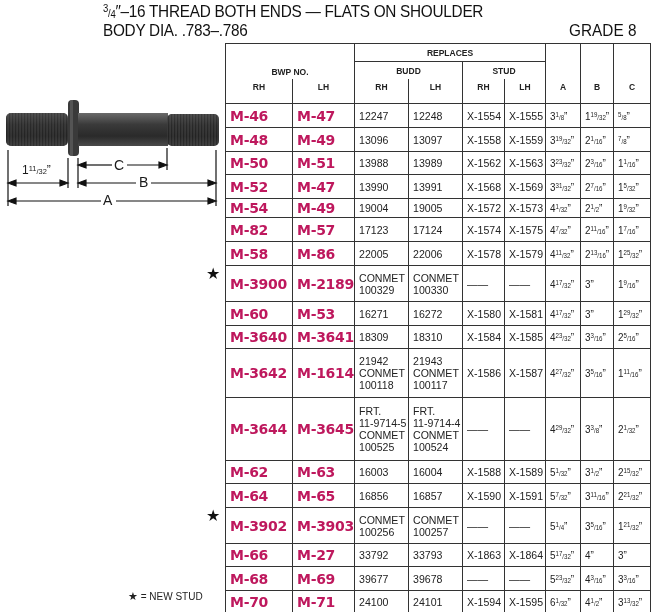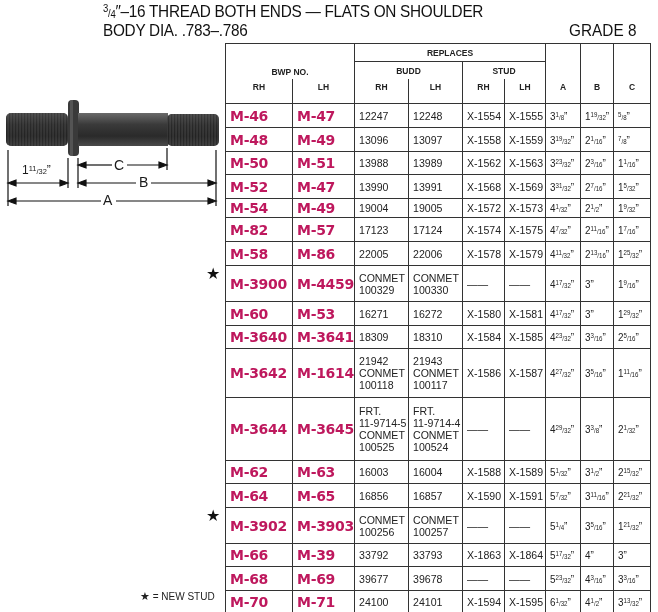--- a/index.html
+++ b/index.html
@@ -22,21 +22,21 @@
   table.spec tr.hrow3 th { height:13px; vertical-align:bottom; padding-bottom:11px; }
   td.bwp { font-family:"DejaVu Sans", sans-serif; font-weight:bold; font-size:14px; letter-spacing:-0.3px; color:#be185d; }
   td.rep { font-size:11.5px; color:#222; line-height:12px; transform-origin:left; }
   td.rep span { display:inline-block; transform:scaleX(0.92); transform-origin:left center; }
   td.dim { font-size:11px; color:#222; padding-left:3px; }
   td.dim span { display:inline-block; transform:scaleX(0.9); transform-origin:left center; }
   .multi { white-space:normal; }
   .multi div { white-space:nowrap; }
 
   .star { position:absolute; font-size:16px; color:#111; line-height:1; }
-  .legend { position:absolute; left:140px; top:590px; font-size:10px; color:#222; white-space:nowrap; }
+  .legend { position:absolute; left:128px; top:590px; font-size:10px; color:#222; white-space:nowrap; }
   .legend .lstar { font-size:11px; }
 
   .stud { position:absolute; left:0; top:88px; width:225px; height:125px; }
 </style>
 </head>
 <body>
 
 <div class="title title1"><span class="frac"><sup>3</sup>/<sub>4</sub></span><span>″–16 THREAD BOTH ENDS — FLATS ON SHOULDER</span></div>
 <div class="title title2">BODY DIA. .783–.786</div>
 <div class="grade">GRADE 8</div>
@@ -237,21 +237,21 @@
           <div><span>22006</span></div>
         </td>
         <td class="rep"><span>X-1578</span></td>
         <td class="rep"><span>X-1579</span></td>
         <td class="dim"><span><span style="transform: none;">4</span><span class="frac" style="transform: none;"><sup>11</sup>/<sub>32</sub></span>”</span></td>
         <td class="dim"><span><span style="transform: none;">2</span><span class="frac" style="transform: none;"><sup>13</sup>/<sub>16</sub></span>”</span></td>
         <td class="dim"><span><span style="transform: none;">1</span><span class="frac" style="transform: none;"><sup>25</sup>/<sub>32</sub></span>”</span></td>
       </tr>
       <tr style="height: 36px;">
         <td class="bwp">M-3900</td>
-        <td class="bwp">M-4459</td>
+        <td class="bwp">M-2189</td>
         <td class="rep multi">
           <div><span>CONMET</span></div>
           <div><span>100329</span></div>
         </td>
         <td class="rep multi">
           <div><span>CONMET</span></div>
           <div><span>100330</span></div>
         </td>
         <td class="rep"><span>——</span></td>
         <td class="rep"><span>——</span></td>
@@ -371,21 +371,21 @@
           <div><span>100257</span></div>
         </td>
         <td class="rep"><span>——</span></td>
         <td class="rep"><span>——</span></td>
         <td class="dim"><span><span style="transform: none;">5</span><span class="frac" style="transform: none;"><sup>1</sup>/<sub>4</sub></span>”</span></td>
         <td class="dim"><span><span style="transform: none;">3</span><span class="frac" style="transform: none;"><sup>5</sup>/<sub>16</sub></span>”</span></td>
         <td class="dim"><span><span style="transform: none;">1</span><span class="frac" style="transform: none;"><sup>21</sup>/<sub>32</sub></span>”</span></td>
       </tr>
       <tr style="height: 23px;">
         <td class="bwp">M-66</td>
-        <td class="bwp">M-39</td>
+        <td class="bwp">M-27</td>
         <td class="rep multi">
           <div><span>33792</span></div>
         </td>
         <td class="rep multi">
           <div><span>33793</span></div>
         </td>
         <td class="rep"><span>X-1863</span></td>
         <td class="rep"><span>X-1864</span></td>
         <td class="dim"><span><span style="transform: none;">5</span><span class="frac" style="transform: none;"><sup>17</sup>/<sub>32</sub></span>”</span></td>
         <td class="dim"><span><span style="transform: none;">4</span>”</span></td>

